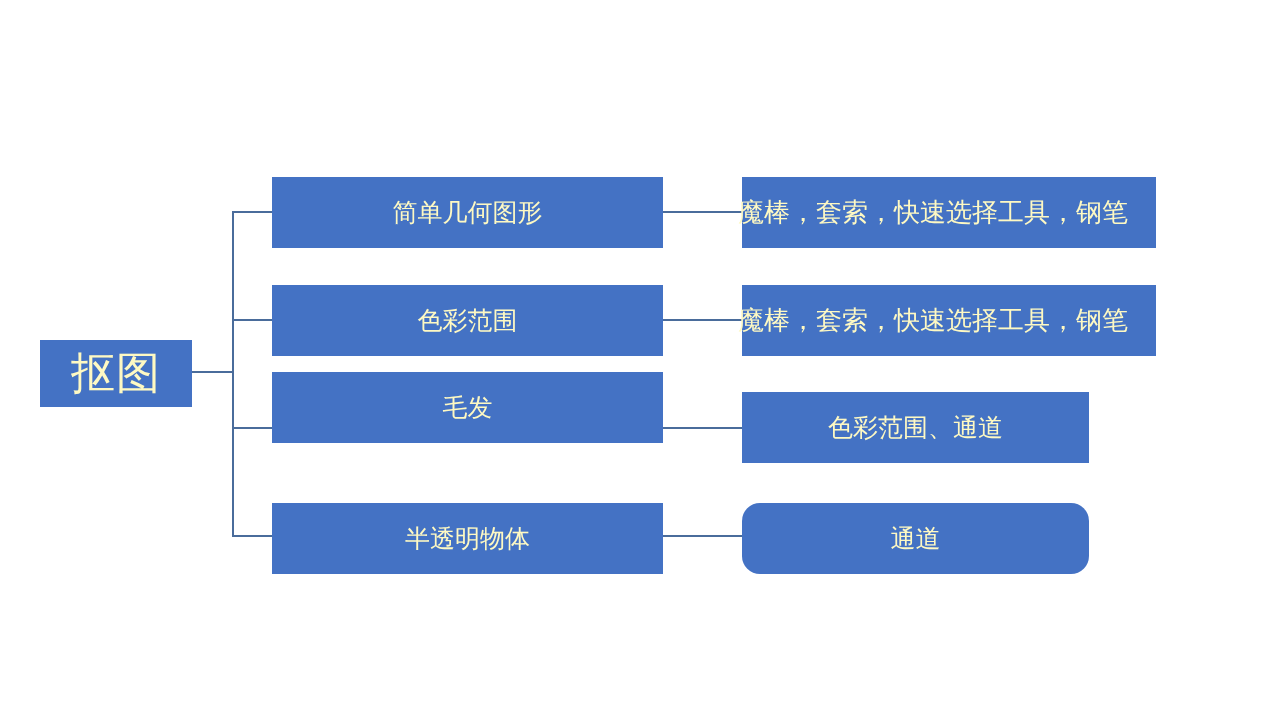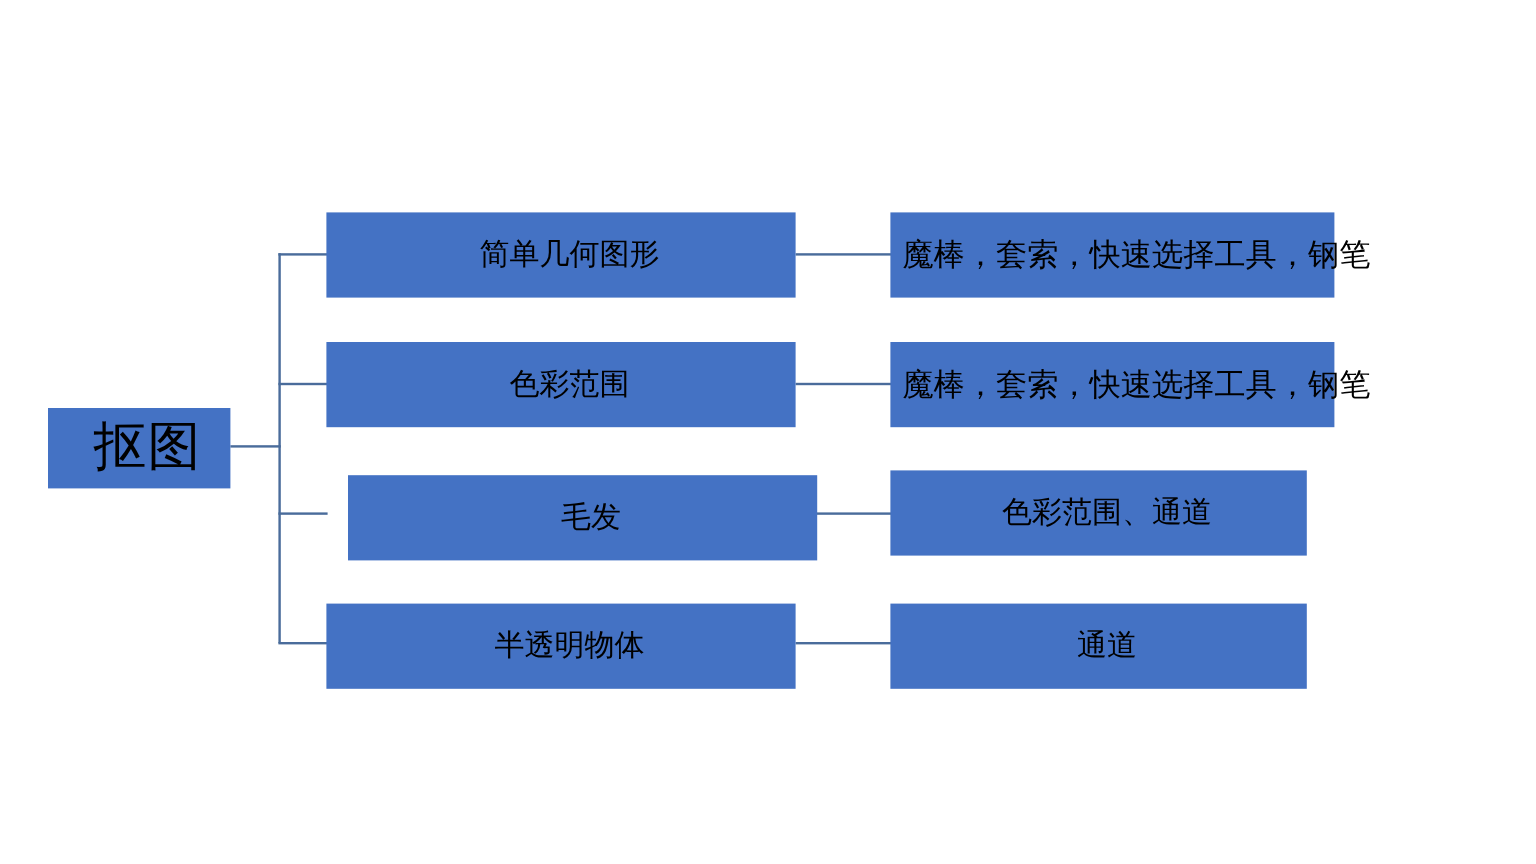--- a/index.html
+++ b/index.html
@@ -26,74 +26,73 @@
     position: absolute;
     background: #4a6c9b;
   }
   .conn-h { height: 2px; }
   .conn-v { width: 2px; }
 
   
   .node {
     position: absolute;
     background: #4472c4;
-    color: #000000;
+    color: #fef9c3;
     display: flex;
     align-items: center;
     justify-content: center;
     box-sizing: border-box;
     line-height: 1.1;
     white-space: nowrap;
-    padding-left: 14px;
   }
 
   .node-root {
     left: 40px;
     top: 340px;
     width: 152px;
     height: 67px;
     font-size: 44px;
     letter-spacing: 1px;
   }
 
   .node-mid {
     left: 272px;
     width: 391px;
     height: 71px;
     font-size: 25px;
   }
   .mid-1 { top: 177px; }
   .mid-2 { top: 285px; }
-  .mid-3 { top: 396px; margin-left: 18px; }
+  .mid-3 { top: 372px; }
   .mid-4 { top: 503px; text-align: right; }
 
   .node-leaf {
     left: 742px;
     height: 71px;
     font-size: 25px;
   }
-  .leaf-wide   { width: 370px; text-align: right; }
+  .leaf-wide   { width: 414px; text-align: right; }
   .leaf-narrow { width: 347px; font-family: Liberation Serif, serif; }
 
   
   .leaf-overflow {
     justify-content: flex-start;
     overflow: visible;
   }
   .leaf-overflow .node-text {
     position: relative;
     left: -4px;
     font-size: 26px;
     letter-spacing: 0px;
   }
 
   .leaf-1 { top: 177px; }
   .leaf-2 { top: 285px; }
   .leaf-3 { top: 392px; }
-  .leaf-4 { top: 503px; }
+  .leaf-4 { top: 503px; border-radius: 18px; }
 
   .node-text {
     display: block;
     pointer-events: none;
   }
 </style>
 </head>
 <body>
 
 <div id="canvas">

